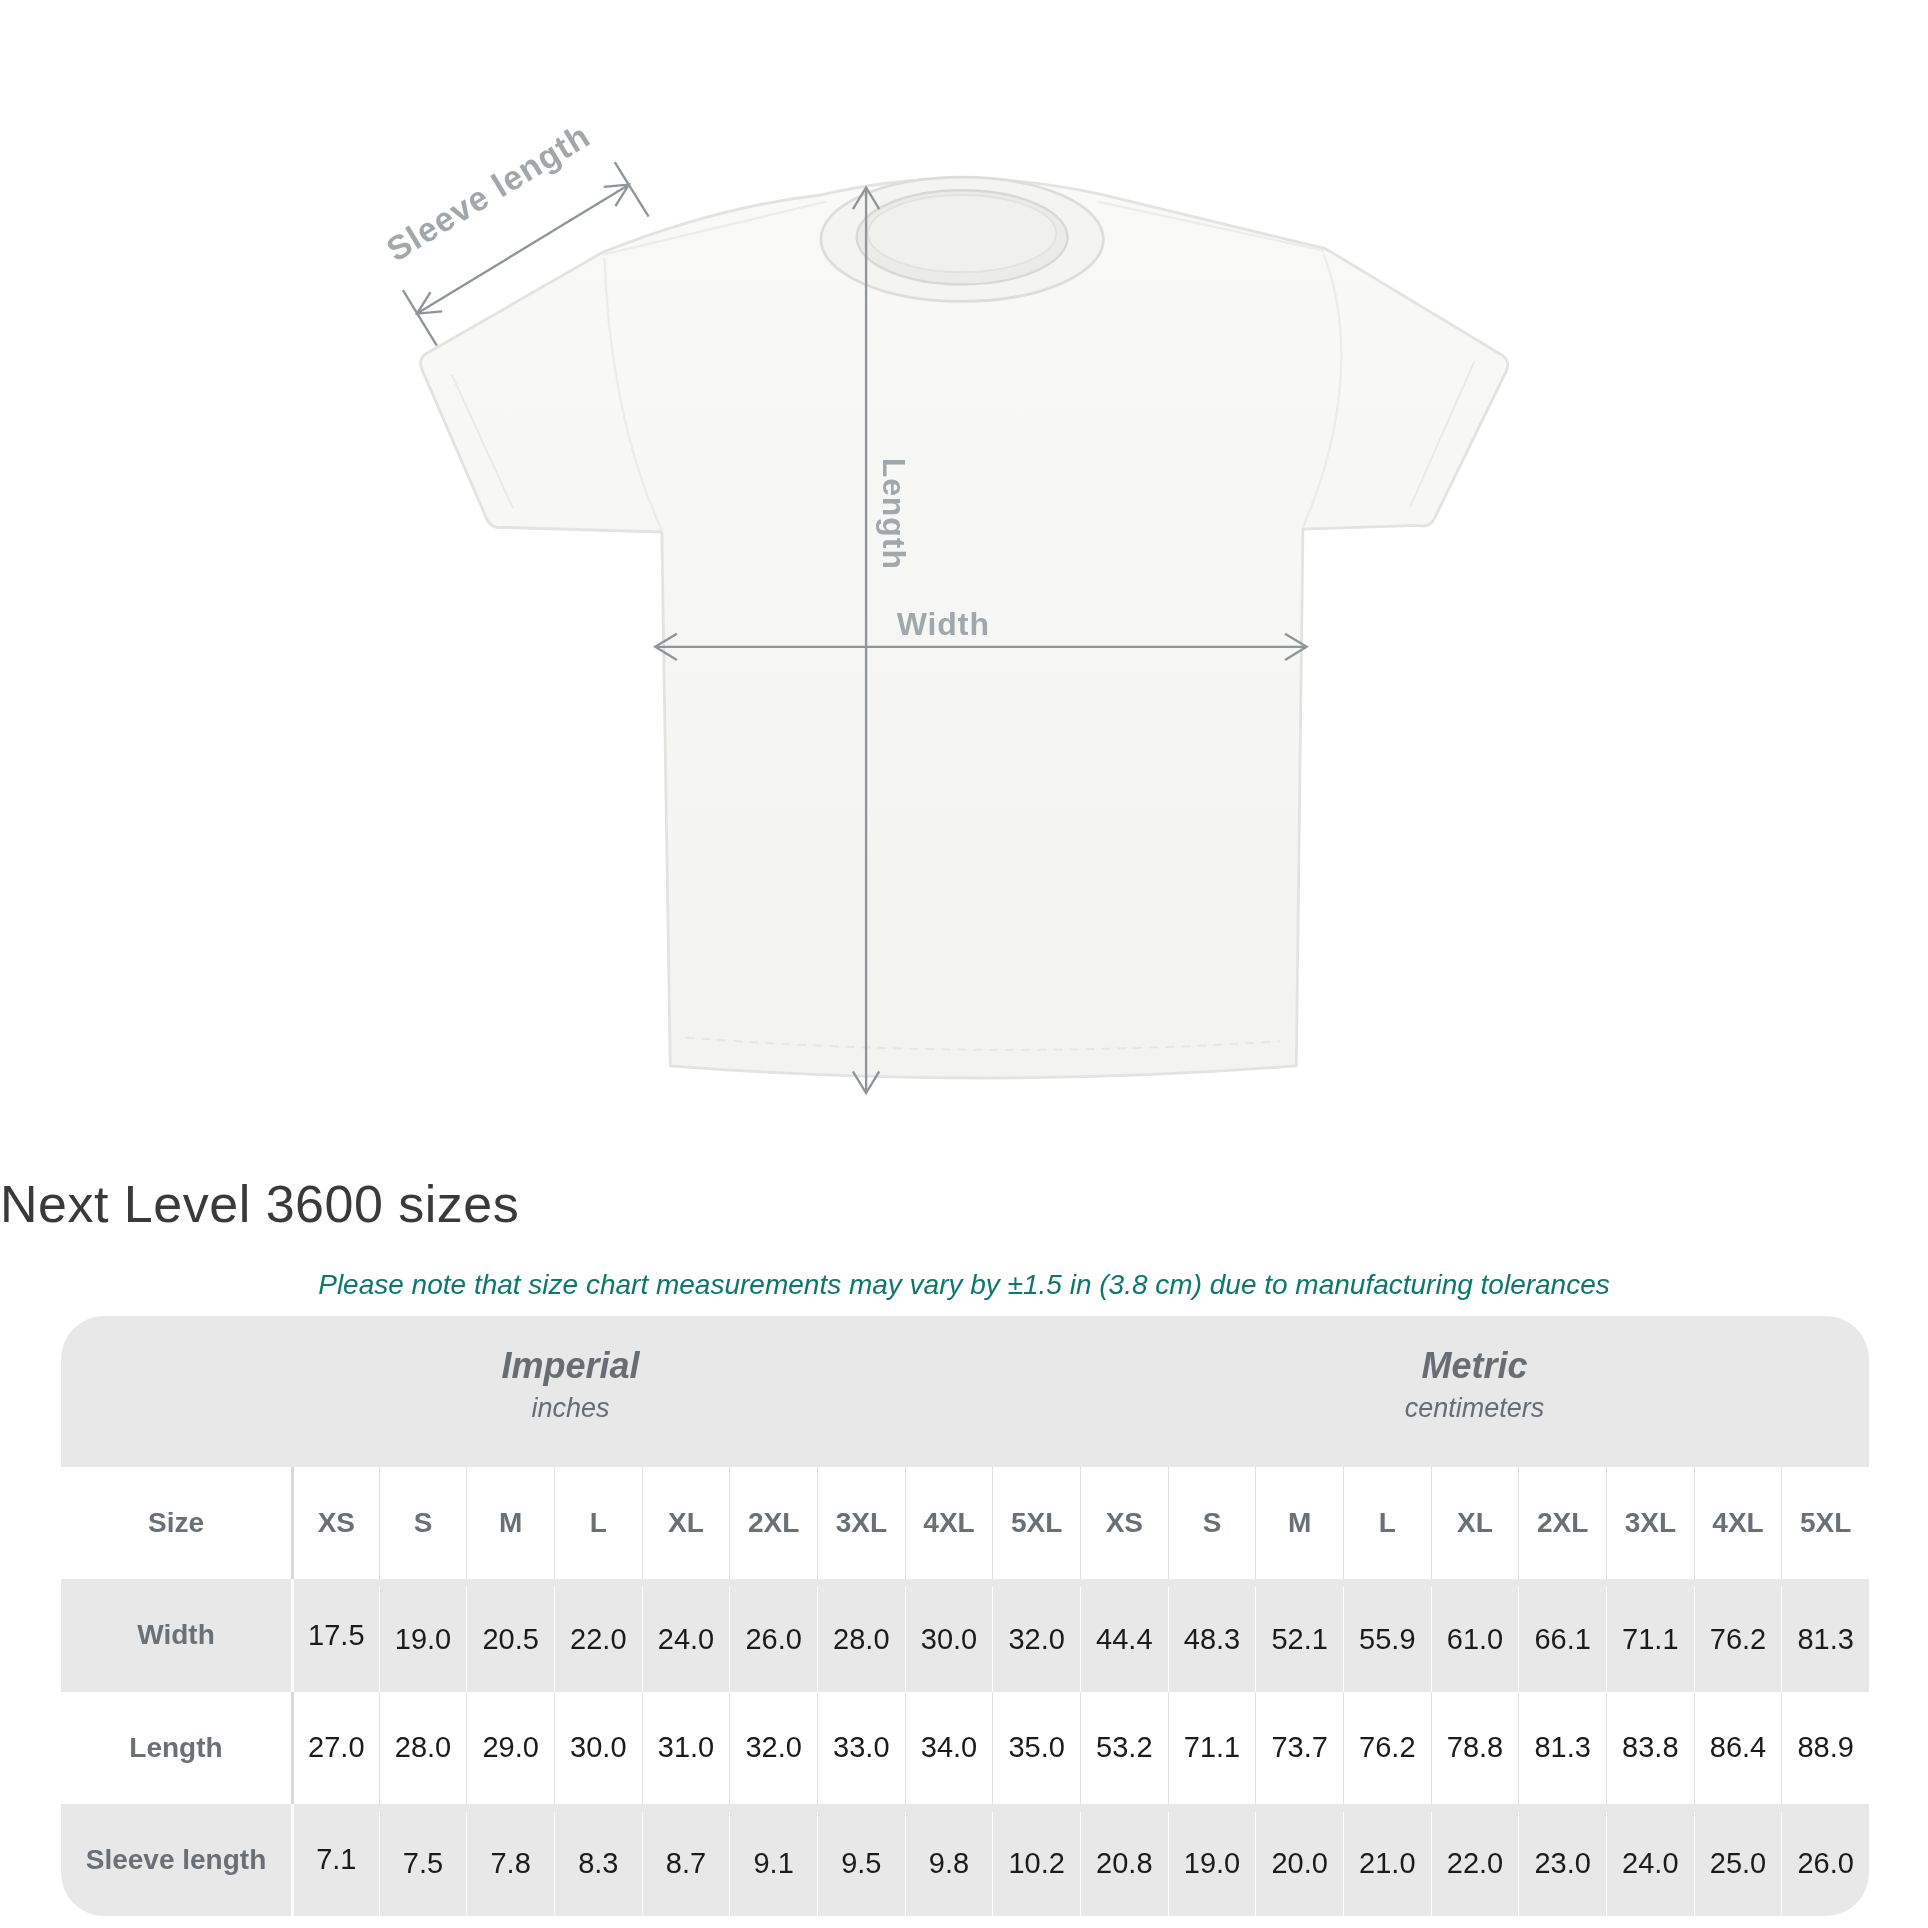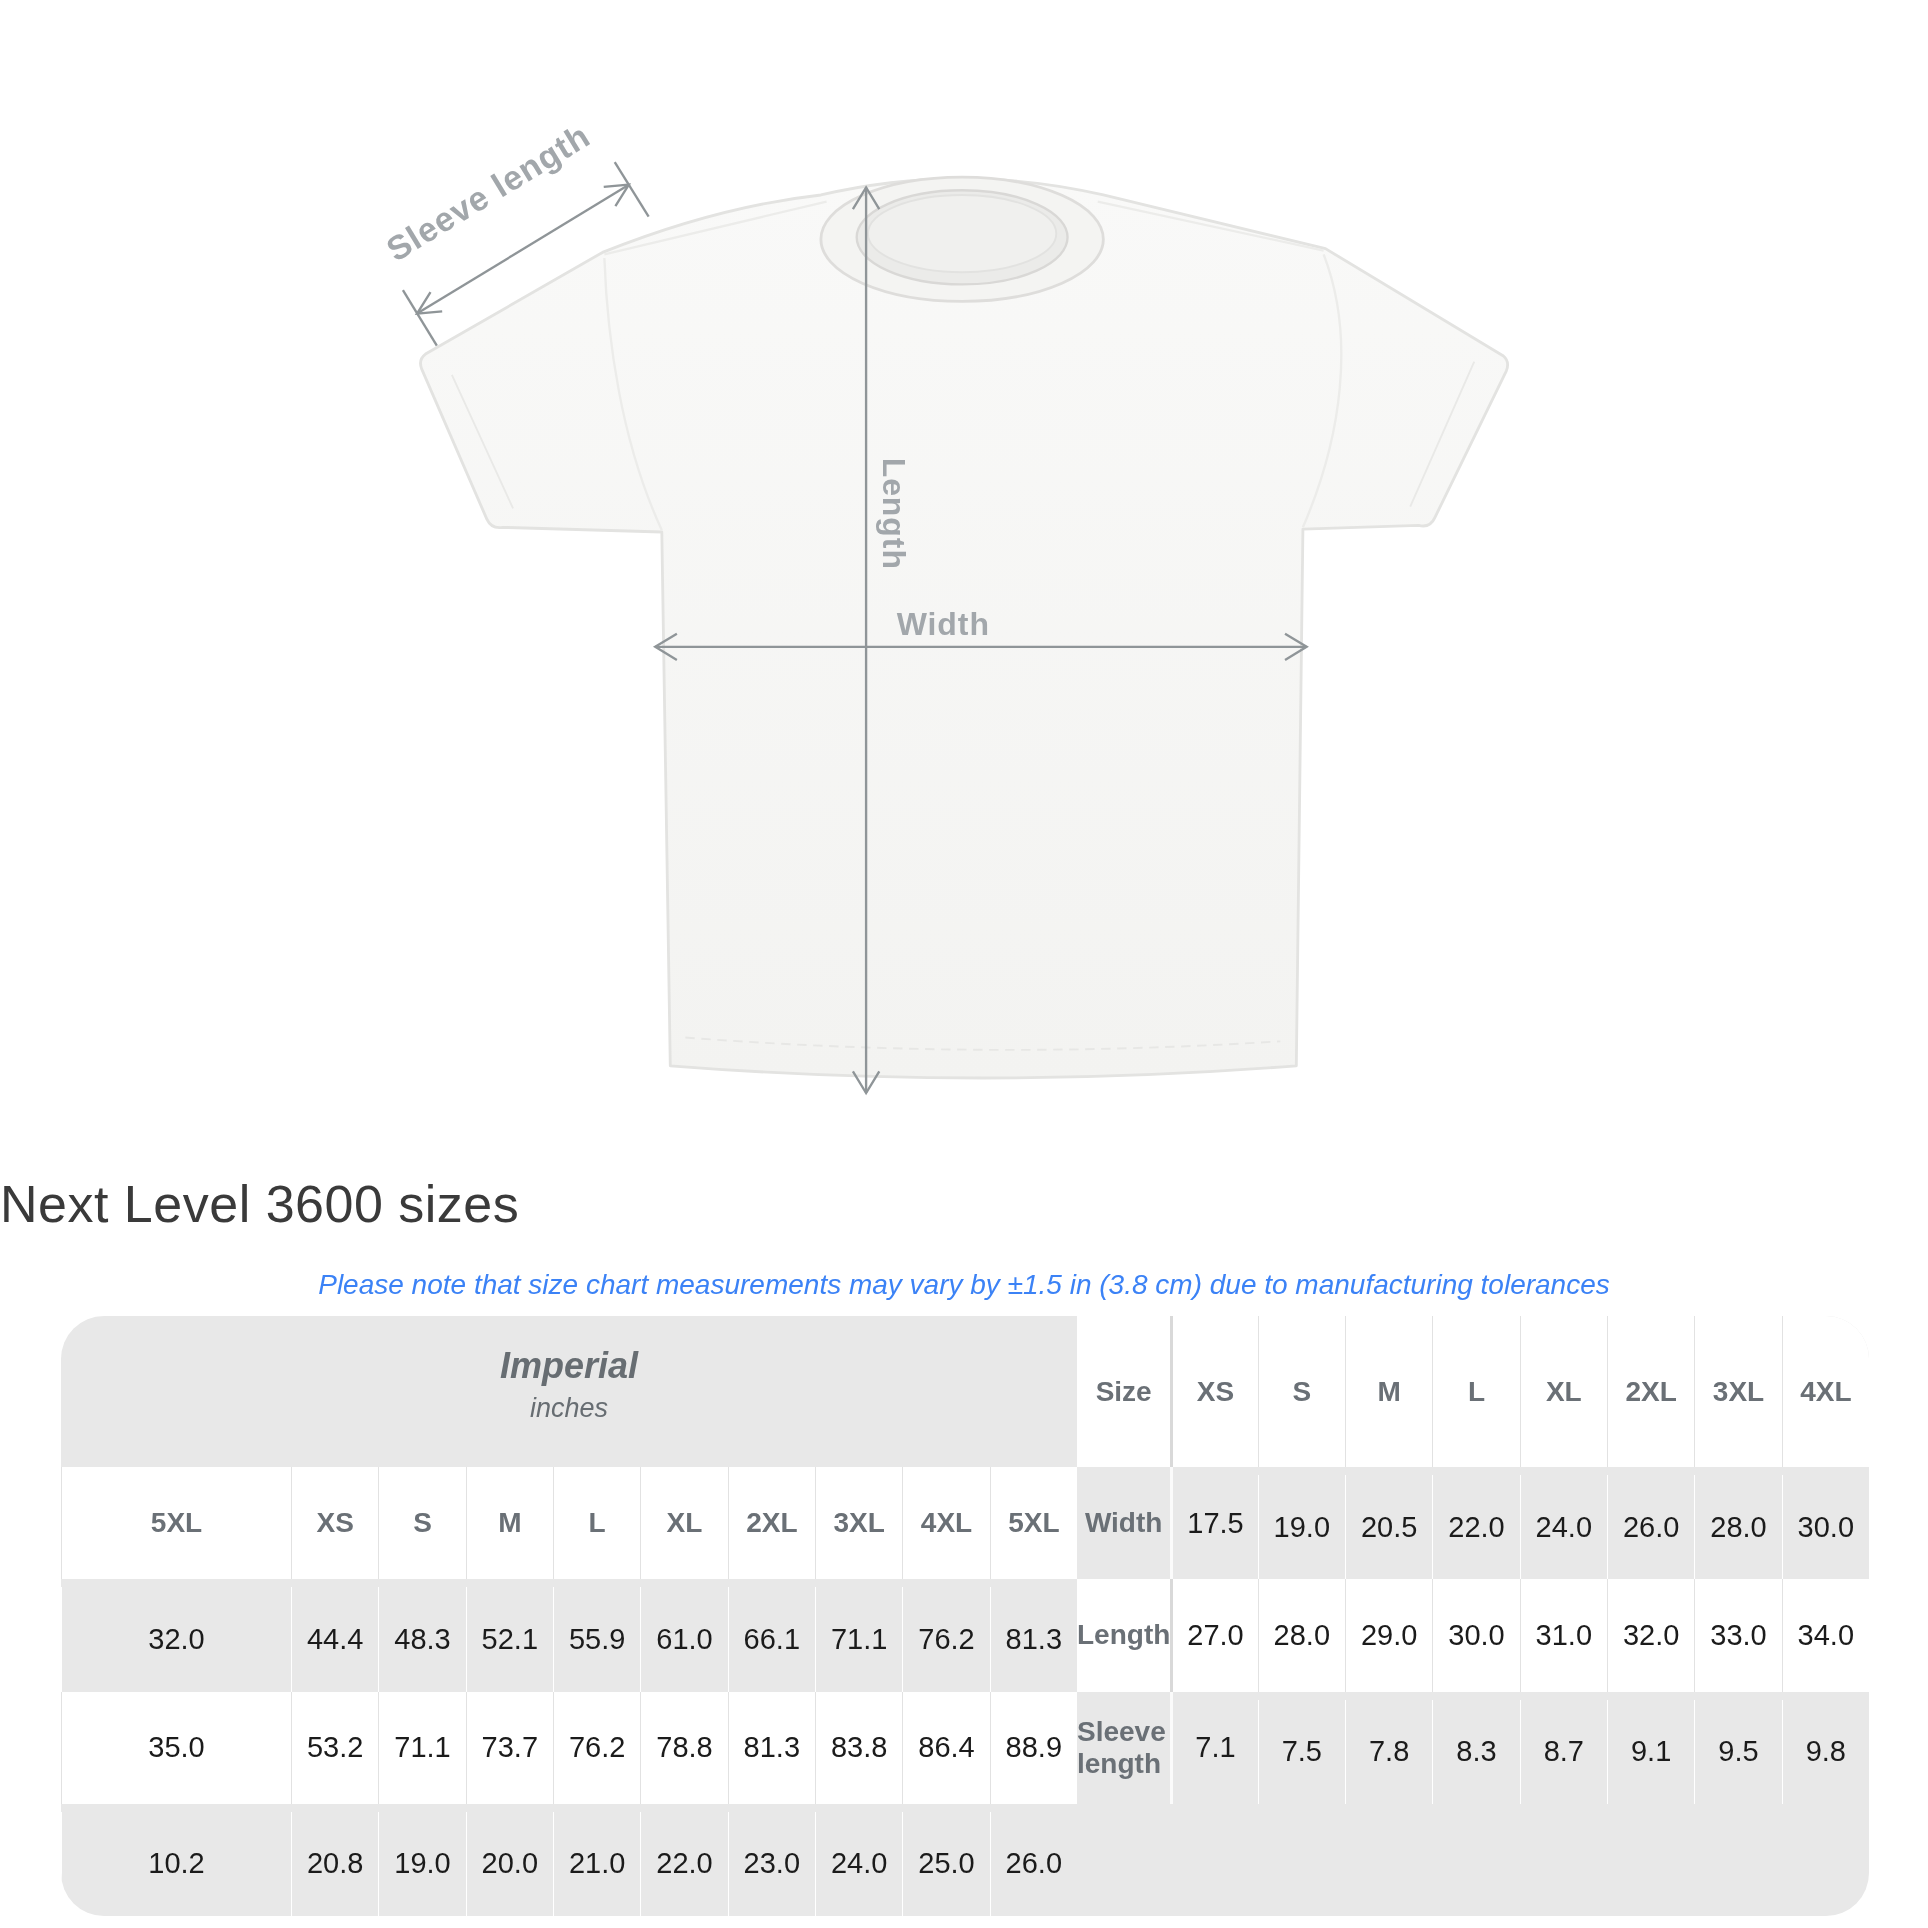--- a/index.html
+++ b/index.html
@@ -9,21 +9,21 @@
   }
   
   .diagram{position:absolute;left:0;top:0;width:1928px;height:1177px;}
   
   .title{
     position:absolute;left:0;top:1175px;width:1928px;height:58px;line-height:58px;
     text-align:left;font-size:52px;font-weight:normal;color:#3a3a3a;letter-spacing:0.5px;
   }
   .subtitle{
     position:absolute;left:0;top:1266px;width:1928px;height:38px;line-height:38px;
-    text-align:center;font-size:28px;font-style:italic;color:#3b82f6;
+    text-align:center;font-size:28px;font-style:italic;color:#0f766e;
   }
   
   .size-table{
     position:absolute;left:61px;top:1316px;width:1808px;height:600px;
     background:#e8e8e8;border-radius:43px;overflow:hidden;
     display:grid;
     grid-template-columns:230px repeat(18,1fr);
     grid-template-rows:151px repeat(4,1fr);
   }
   .cell{display:flex;align-items:center;justify-content:center;box-sizing:border-box;}
@@ -112,20 +112,24 @@
     <text transform="translate(525,215) rotate(-31.3)" text-anchor="middle" font-size="36" font-weight="bold" fill="#a2a7ab" letter-spacing="1">Sleeve length</text>
   </svg>
 
   <div class="title">Next Level 3600 sizes</div>
   <div class="subtitle">Please note that size chart measurements may vary by ±1.5 in (3.8 cm) due to manufacturing tolerances</div>
 
   <div class="size-table">
       <div class="cell unit band span10">
         <div class="unit-label">Imperial</div>
         <div class="unit-sub">inches</div>
+      </div>
+      <div class="cell unit band span9">
+        <div class="unit-label">Metric</div>
+        <div class="unit-sub">centimeters</div>
       </div>
       <div class="cell head lite">Size</div>
       <div class="cell head lite sep-strong">XS</div>
       <div class="cell head lite sep">S</div>
       <div class="cell head lite sep">M</div>
       <div class="cell head lite sep">L</div>
       <div class="cell head lite sep">XL</div>
       <div class="cell head lite sep">2XL</div>
       <div class="cell head lite sep">3XL</div>
       <div class="cell head lite sep">4XL</div>

